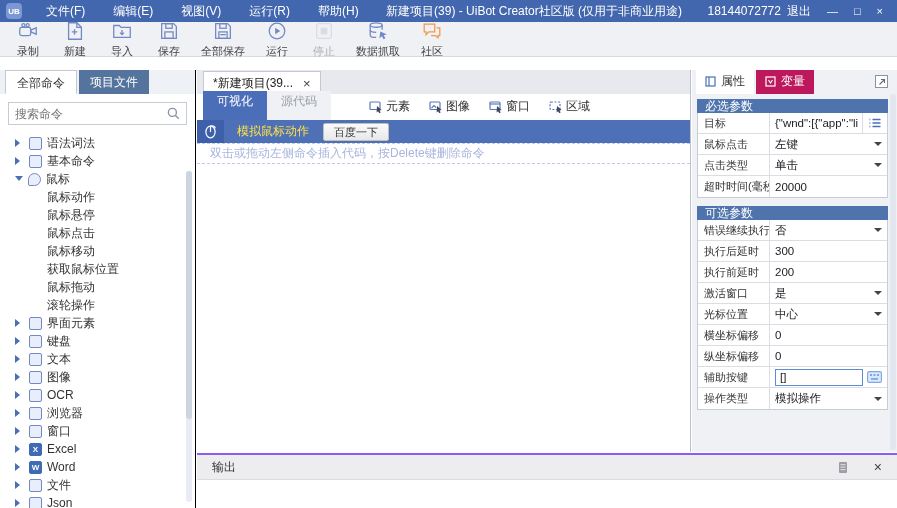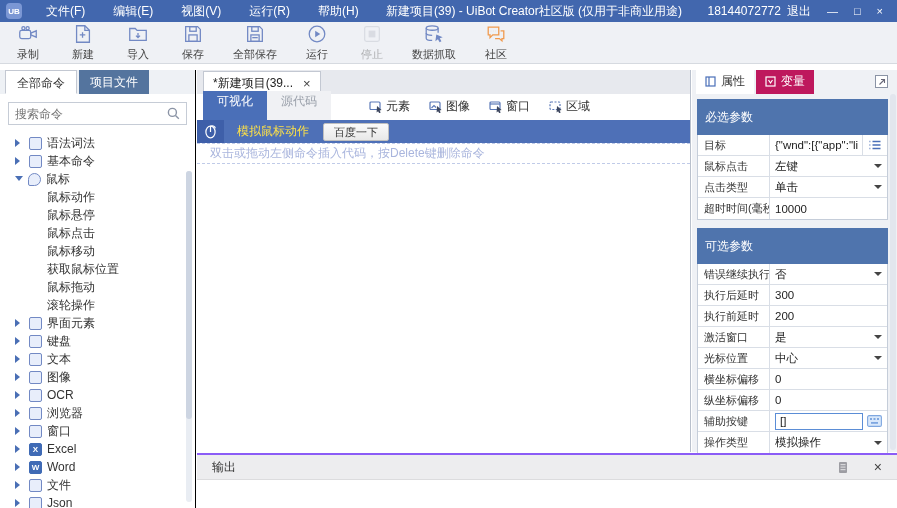--- a/index.html
+++ b/index.html
@@ -11,21 +11,21 @@
   .titlebar { position:absolute; left:0; top:0; right:0; height:22px; background:#4267ae; color:#fff; display:flex; align-items:center; }
   .logo { width:16px; height:16px; margin:0 10px 0 6px; background:#7b97d4; border-radius:4px; font-size:8px; font-weight:bold; display:grid; place-items:center; }
   .menu { padding:0 14px; height:22px; line-height:22px; cursor:default; }
   .tb-title { flex:1; text-align:center; white-space:nowrap; overflow:hidden; }
   .account { margin:0 6px 0 12px; }
   .logout { margin-right:10px; }
   .winbtns { display:flex; gap:16px; margin:0 14px 0 6px; font-size:11px; }
   .winbtn { cursor:default; }
 
   
-  .toolbar { position:absolute; left:0; top:22px; right:0; height:42px; background:#eff1f5; border-bottom:1px solid #d6dae0; display:flex; align-items:center; padding-left:13px; gap:25px; }
+  .toolbar { position:absolute; left:0; top:22px; right:0; height:35px; background:#eff1f5; border-bottom:1px solid #d6dae0; display:flex; align-items:center; padding-left:13px; gap:17px; }
   .tool { display:flex; flex-direction:column; align-items:center; gap:2px; font-size:11px; color:#444; min-width:30px; }
   .tool.disabled { opacity:.4; }
   .tool svg { width:22px; height:22px; }
   .ic-stroke { stroke:#7289c4; fill:none; stroke-width:1.4; }
   .ic-fill { fill:#7289c4; stroke:none; }
   .ic-gray { stroke:#b9bec8; fill:none; stroke-width:1.4; }
   .ic-orange { stroke:#f09a4e; fill:none; stroke-width:1.4; }
 
   
   .sidebar { position:absolute; left:0; top:70px; width:196px; bottom:0; background:#fff; border-right:1px solid #000000; display:flex; flex-direction:column; }
@@ -69,21 +69,21 @@
 
   
   .rightpanel { position:absolute; left:692px; top:70px; right:0; bottom:56px; background:#eff1f5; }
   .rp-tabs { height:23px; display:flex; align-items:center; gap:2px; padding-left:4px; }
   .rp-tab { height:22px; display:flex; align-items:center; gap:5px; padding:12px 9px; font-size:12px; }
   .rp-tab.active { background:#fff; color:#333; }
   .rp-tab.inactive { background:#be185d; color:#fff; }
   .rp-pop { margin-left:auto; margin-right:9px; width:13px; height:13px; border:1px solid #8a93a5; background:#fff; display:grid; place-items:center; }
   .rp-body { padding:6px 9px 0 5px; }
   .rp-scroll { position:absolute; right:1px; top:24px; bottom:2px; width:6px; background:#e2e6ee; border-radius:3px; }
-  .sec-h { height:36px; background:#4f74ad; color:#fff; font-size:12px; display:flex; align-items:center; padding-left:8px; }
+  .sec-h { height:14px; background:#4f74ad; color:#fff; font-size:12px; display:flex; align-items:center; padding-left:8px; }
   .ptable { border:1px solid #c5cdd9; border-top:none; background:#fff; }
   .prow { display:flex; height:21px; border-bottom:1px solid #d9dee6; align-items:stretch; }
   .prow:last-child { border-bottom:none; }
   .plabel { width:72px; flex:none; font-size:11px; color:#333; display:flex; align-items:center; padding-left:6px; border-right:1px solid #d9dee6; white-space:nowrap; overflow:hidden; }
   .pvalue { flex:1; display:flex; align-items:center; padding:0 5px; font-size:11.5px; color:#222; gap:4px; overflow:hidden; }
   .pv-text { white-space:nowrap; overflow:hidden; flex:1; }
   .dda { width:0; height:0; border:4px solid transparent; border-top-color:#444; margin-top:4px; flex:none; }
   .list-btn { flex:none; border-left:1px solid #d9dee6; padding-left:5px; height:100%; display:flex; align-items:center; }
   .kbd-input { flex:1; height:17px; border:1px solid #5b8dd6; display:flex; align-items:center; padding-left:4px; }
   .kbd-btn { flex:none; }
@@ -476,21 +476,21 @@
       <div class="prow">
         <div class="plabel">点击类型</div>
         <div class="pvalue">
           <span class="pv-text">单击</span>
           <span class="dda"></span>
         </div>
       </div>
       <div class="prow">
         <div class="plabel">超时时间(毫秒)</div>
         <div class="pvalue">
-          <span class="pv-text">10000</span>
+          <span class="pv-text">20000</span>
         </div>
       </div>
     </div>
     <div class="sec-gap"></div>
     <div class="sec-h">可选参数</div>
     <div class="ptable">
       <div class="prow">
         <div class="plabel">错误继续执行</div>
         <div class="pvalue">
           <span class="pv-text">否</span>

